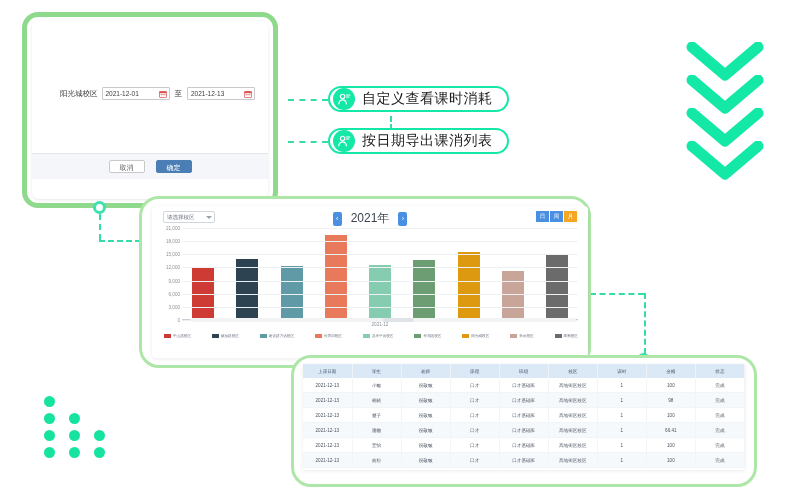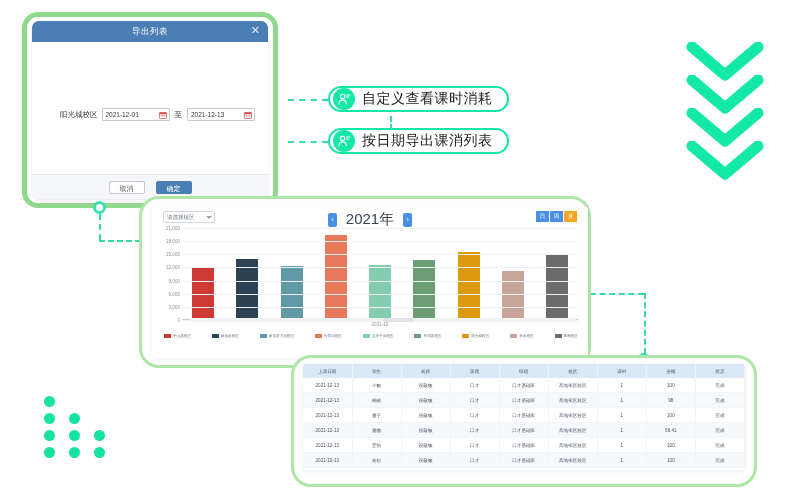--- a/index.html
+++ b/index.html
@@ -103,21 +103,21 @@
   .chart-select span{font-size:5.5px;color:#6a7280;flex:1;white-space:nowrap;overflow:hidden;}
   .caret{width:0;height:0;border-left:3px solid transparent;border-right:3px solid transparent;border-top:3px solid #9aa2ac;}
   .year-nav{
     position:absolute;left:0;right:0;top:4px;display:flex;align-items:center;
     justify-content:center;gap:9px;
   }
   .nav-btn{
     width:9px;height:14px;background:#4a90e2;border-radius:2px;color:#fff;
     font-size:7px;line-height:14px;text-align:center;cursor:pointer;
   }
-  .year-txt{font-size:15px;color:#3c4450;}
+  .year-txt{font-size:12px;color:#3c4450;}
   .seg{position:absolute;right:11px;top:5px;display:flex;}
   .seg div{
     width:13px;height:11px;font-size:5.5px;line-height:11px;text-align:center;
     color:#fff;background:#4a90e2;border-right:1px solid #fff;cursor:pointer;
   }
   .seg div.on{background:#f5a623;border-right:none;}
 
   .plot{position:relative;height:92px;margin:0 8px 0 0;}
   .yaxis{position:absolute;left:0;top:0;width:30px;height:100%;}
   .ytick{
@@ -205,24 +205,20 @@
     <div class="dot" style="left:25px;top:34px;"></div>
     <div class="dot" style="left:50px;top:34px;"></div>
     <div class="dot" style="left:0px;top:51px;"></div>
     <div class="dot" style="left:25px;top:51px;"></div>
     <div class="dot" style="left:50px;top:51px;"></div>
   </div>
 
   <div class="dlg-frame"></div>
 
   <div class="dialog">
-    <div class="dlg-title">
-      <span>导出列表</span>
-      <span class="dlg-close">✕</span>
-    </div>
     <div class="dlg-body">
       <div class="form-row">
         <span class="form-label">阳光城校区</span>
         <div class="date-box">
           <span class="date-val">2021-12-01</span>
           <svg class="cal-ico" viewBox="0 0 16 16">
             <rect x="1" y="3" width="14" height="12" rx="1" fill="#fff" stroke="#d94c4c" stroke-width="1.4"></rect>
             <rect x="1" y="3" width="14" height="3.4" fill="#d94c4c"></rect>
             <rect x="3.4" y="8.4" width="2.2" height="2" fill="#d94c4c"></rect>
             <rect x="7" y="8.4" width="2.2" height="2" fill="#d94c4c"></rect>

